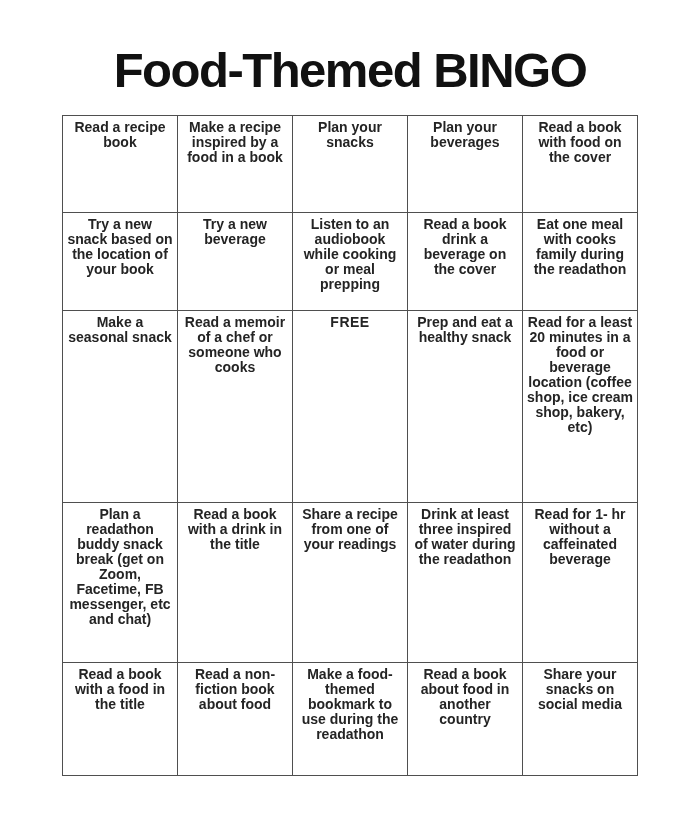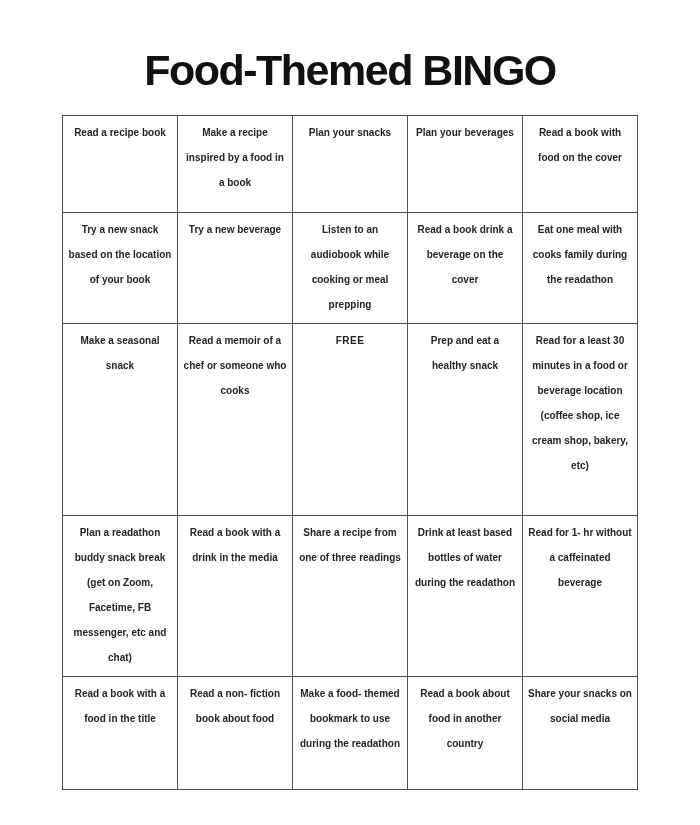--- a/index.html
+++ b/index.html
@@ -10,40 +10,40 @@
   body {
     width: 700px;
     height: 825px;
     font-family: "Liberation Sans", sans-serif;
     color: #222222;
     overflow: hidden;
   }
   .page-title {
     margin: 42px 0 16px 0;
     text-align: center;
-    font-size: 43px;
+    font-size: 49px;
     line-height: 57px;
     font-weight: bold;
     letter-spacing: -1.5px;
     color: #111111;
   }
   table.bingo-grid {
     border-collapse: collapse;
     table-layout: fixed;
     width: 533px;
     margin: 0 auto;
   }
   table.bingo-grid td {
     width: 106px;
     border: 1px solid #4f4f4f;
     vertical-align: top;
     text-align: center;
     padding: 4px 4px 6px 4px;
-    font-size: 10px;
-    line-height: 25px;
+    font-size: 14px;
+    line-height: 15px;
     font-weight: 600;
     color: #242424;
     word-wrap: break-word;
   }
   td.free-cell {
     font-size: 36px;
     line-height: 42px;
     font-weight: 600;
     letter-spacing: 0.5px;
     padding-top: 4px;
@@ -74,27 +74,27 @@
       <td>Try a new beverage</td>
       <td>Listen to an audiobook while cooking or meal prepping</td>
       <td>Read a book drink a beverage on the cover</td>
       <td>Eat one meal with cooks family during the readathon</td>
     </tr>
     <tr class="row-3">
       <td>Make a seasonal snack</td>
       <td>Read a memoir of a chef or someone who cooks</td>
       <td class="free-cell">FREE</td>
       <td>Prep and eat a healthy snack</td>
-      <td>Read for a least 30 minutes in a food or beverage location (coffee shop, ice cream shop, bakery, etc)</td>
+      <td>Read for a least 20 minutes in a food or beverage location (coffee shop, ice cream shop, bakery, etc)</td>
     </tr>
     <tr class="row-4">
       <td>Plan a readathon buddy snack break (get on Zoom, Facetime, FB messenger, etc and chat)</td>
-      <td>Read a book with a drink in the media</td>
-      <td>Share a recipe from one of three readings</td>
-      <td>Drink at least based bottles of water during the readathon</td>
+      <td>Read a book with a drink in the title</td>
+      <td>Share a recipe from one of your readings</td>
+      <td>Drink at least three inspired of water during the readathon</td>
       <td>Read for 1- hr without a caffeinated beverage</td>
     </tr>
     <tr class="row-5">
       <td>Read a book with a food in the title</td>
       <td>Read a non- fiction book about food</td>
       <td>Make a food- themed bookmark to use during the readathon</td>
       <td>Read a book about food in another country</td>
       <td>Share your snacks on social media</td>
     </tr>
   </tbody>

